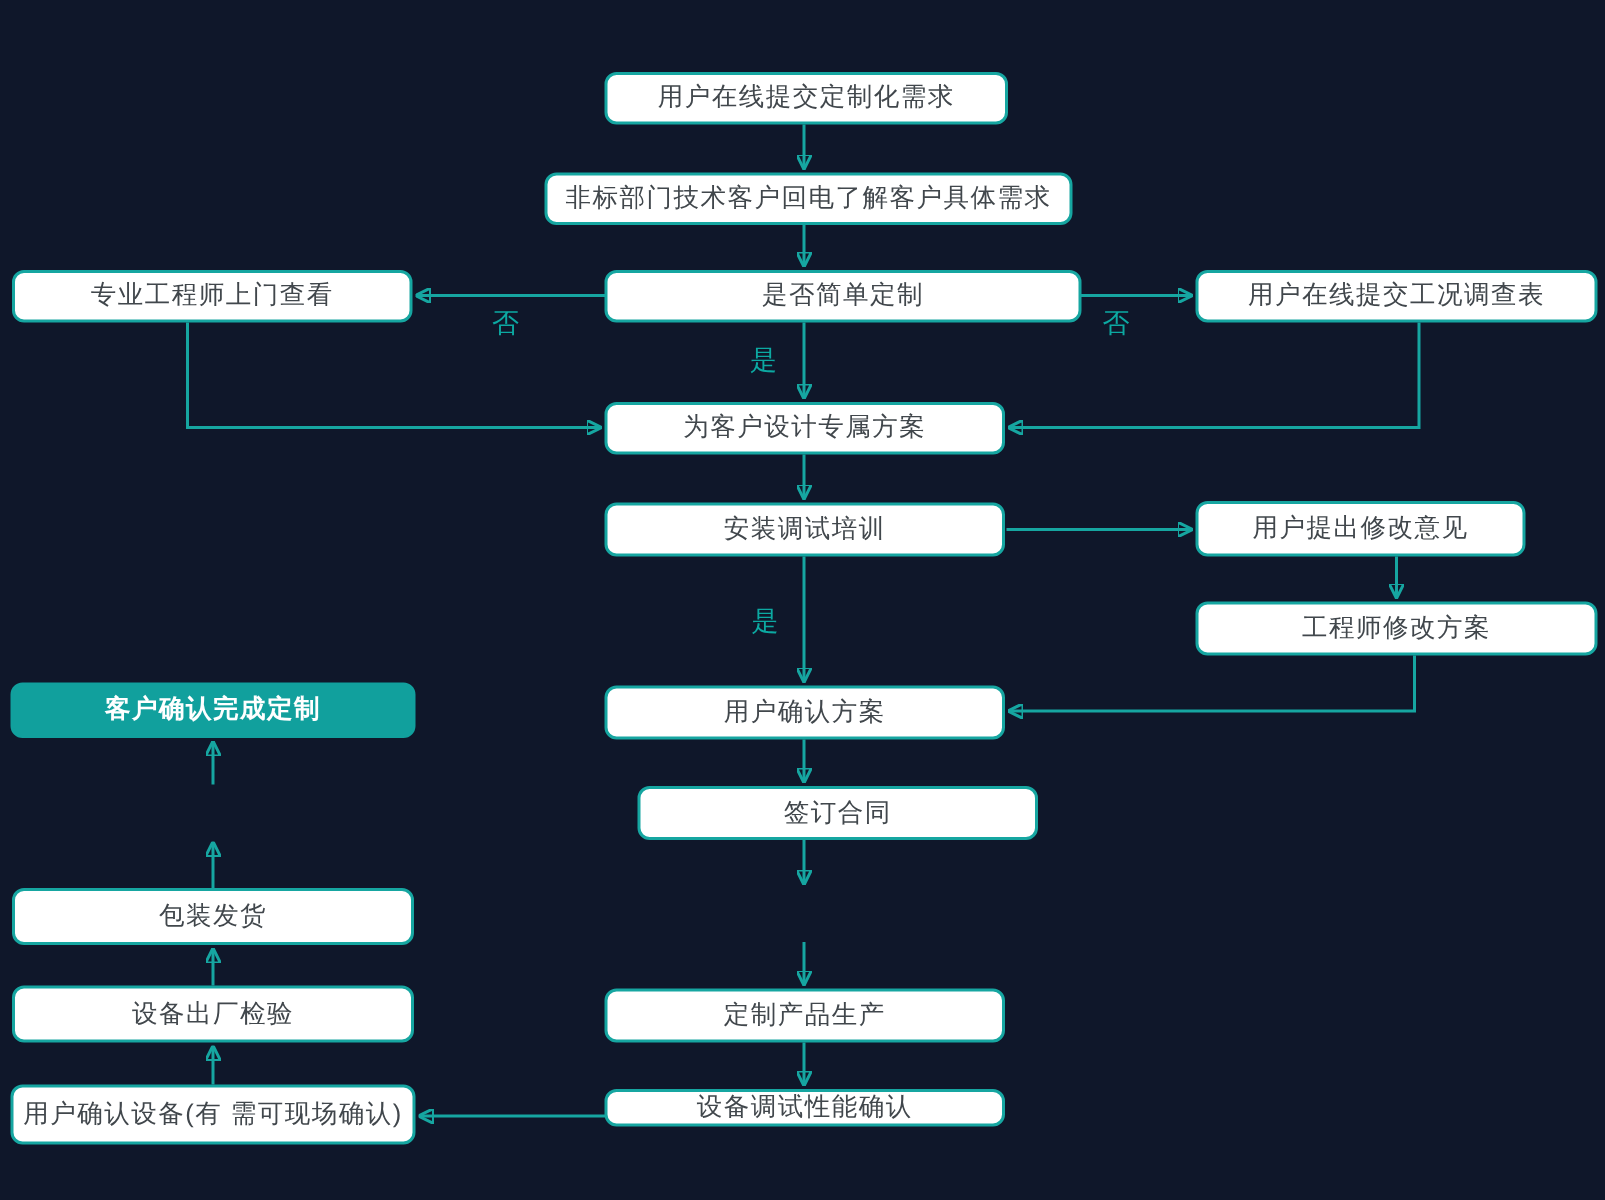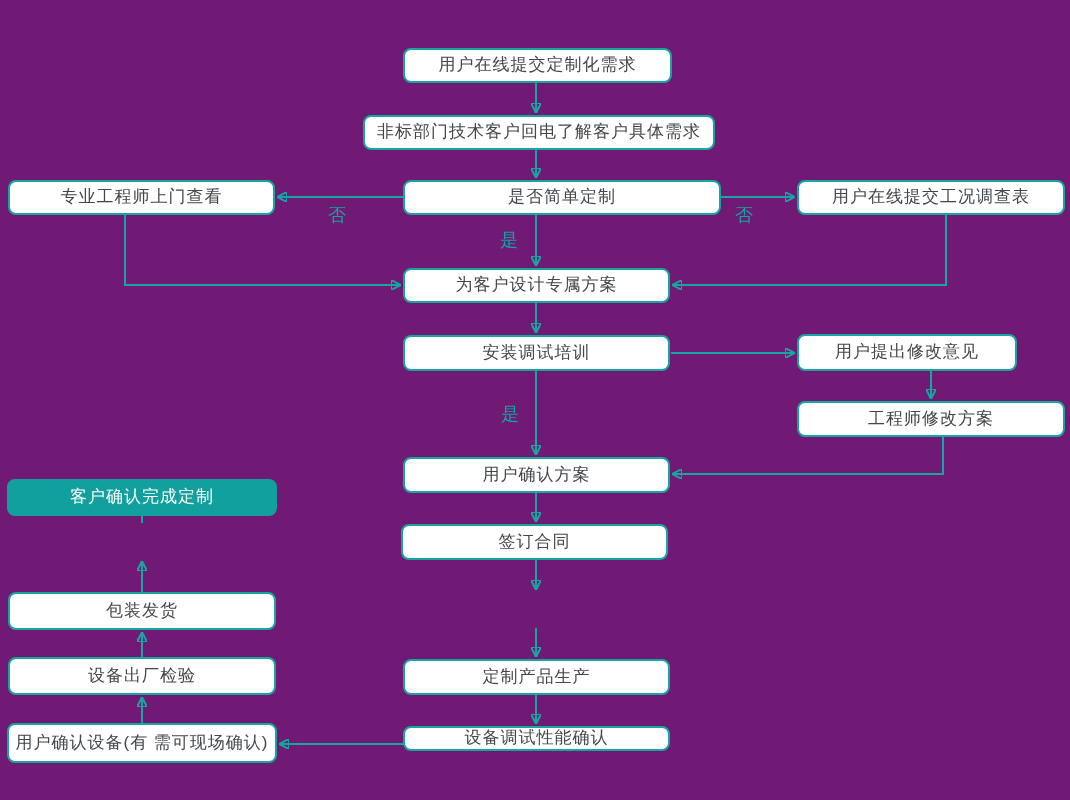--- a/index.html
+++ b/index.html
@@ -1,30 +1,30 @@
 <!DOCTYPE html>
 <html><head>
 <meta charset="utf-8">
 <style>
   html,body{margin:0;padding:0;background:#ffffff;}
   .stage{
-    position:relative;width:1070px;height:800px;background:#701a75;overflow:hidden;
+    position:relative;width:1070px;height:800px;background:#0f172a;overflow:hidden;
     font-family:"Liberation Sans","DejaVu Sans",sans-serif;
   }
   .edges{position:absolute;left:0;top:0;width:1070px;height:800px;}
   .edges path{stroke:#16a6a1;stroke-width:2;fill:none;}
   .node{
     position:absolute;box-sizing:border-box;
     display:flex;align-items:center;justify-content:center;
     border:2px solid #16a6a1;border-radius:8px;background:#ffffff;
     color:#41474c;font-size:17px;line-height:1.2;text-align:center;
     letter-spacing:1px;white-space:nowrap;
   }
   .node.filled{
-    background:#11a09d;border-color:#11a09d;color:#ffffff;font-weight:normal;margin-top:24px;
+    background:#11a09d;border-color:#11a09d;color:#ffffff;font-weight:bold;
   }
   .edge-label{
     position:absolute;color:#0ca9a2;font-size:18px;font-weight:400;
     letter-spacing:0;line-height:1;
   }
 </style>
 </head>
 <body>
 
 <div class="stage">
@@ -71,21 +71,21 @@
   <div class="node" style="left:403px;top:268px;width:267px;height:35px">为客户设计专属方案</div>
 
   <div class="node" style="left:403px;top:335px;width:267px;height:36px">安装调试培训</div>
 
   <div class="node" style="left:797px;top:334px;width:220px;height:37px">用户提出修改意见</div>
 
   <div class="node" style="left:797px;top:401px;width:268px;height:36px">工程师修改方案</div>
 
   <div class="node" style="left:403px;top:457px;width:267px;height:36px">用户确认方案</div>
 
-  <div class="node" style="left:401px;top:524px;width:267px;height:36px">签订合同</div>
+  <div class="node" style="left:425px;top:524px;width:267px;height:36px">签订合同</div>
 
 
   <div class="node" style="left:403px;top:659px;width:267px;height:36px">定制产品生产</div>
 
   <div class="node" style="left:403px;top:726px;width:267px;height:25px">设备调试性能确认</div>
 
   <div class="node filled" style="left:7px;top:455px;width:270px;height:37px">客户确认完成定制</div>
 
 
   <div class="node" style="left:8px;top:592px;width:268px;height:38px">包装发货</div>

